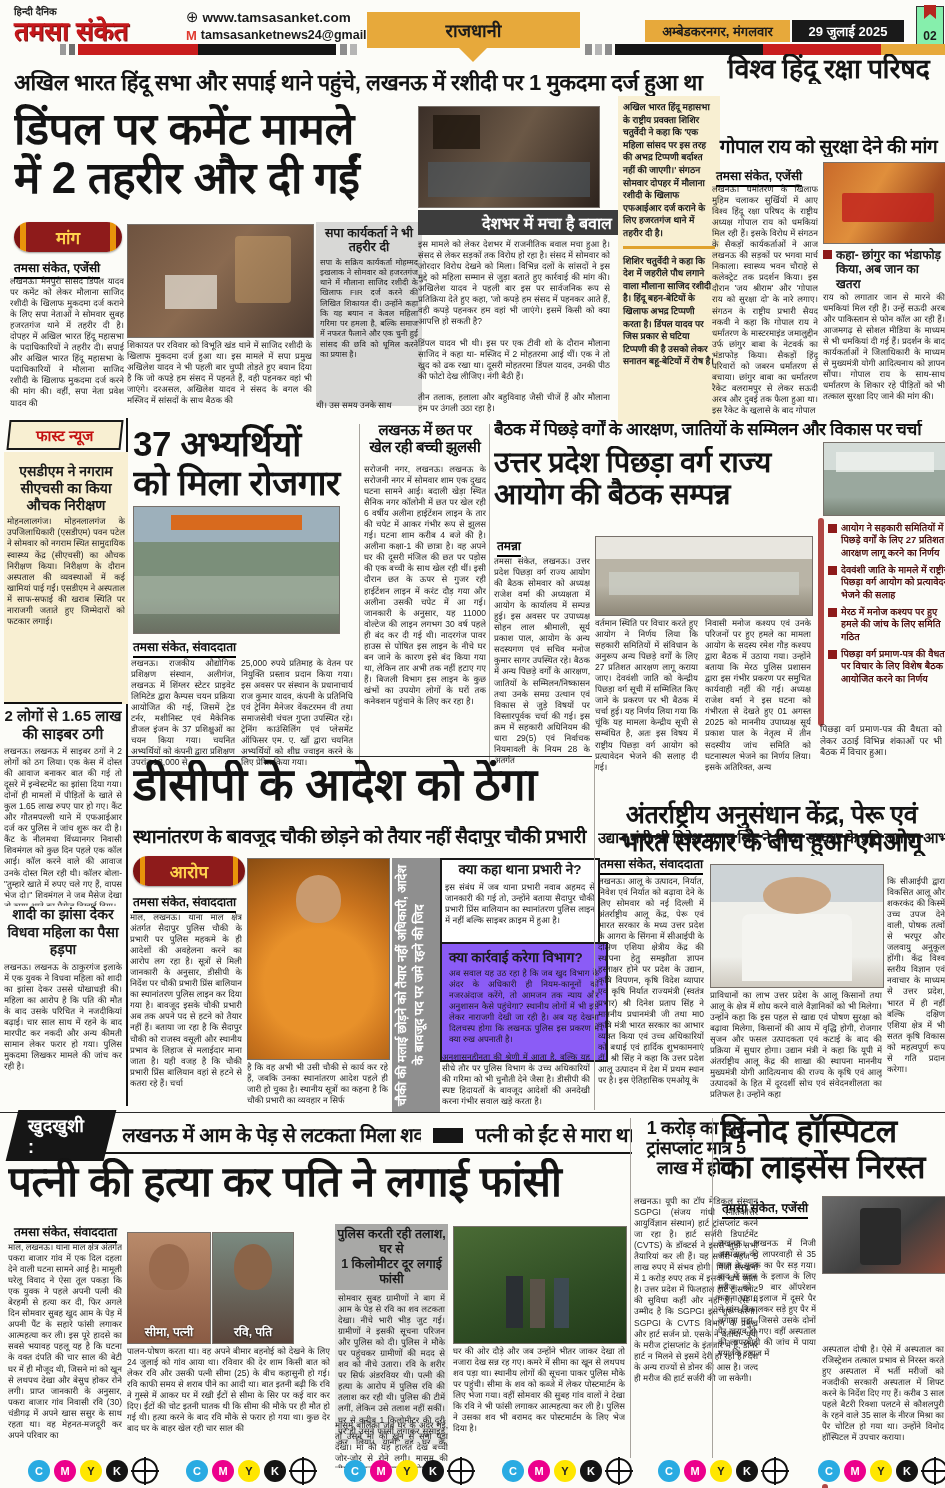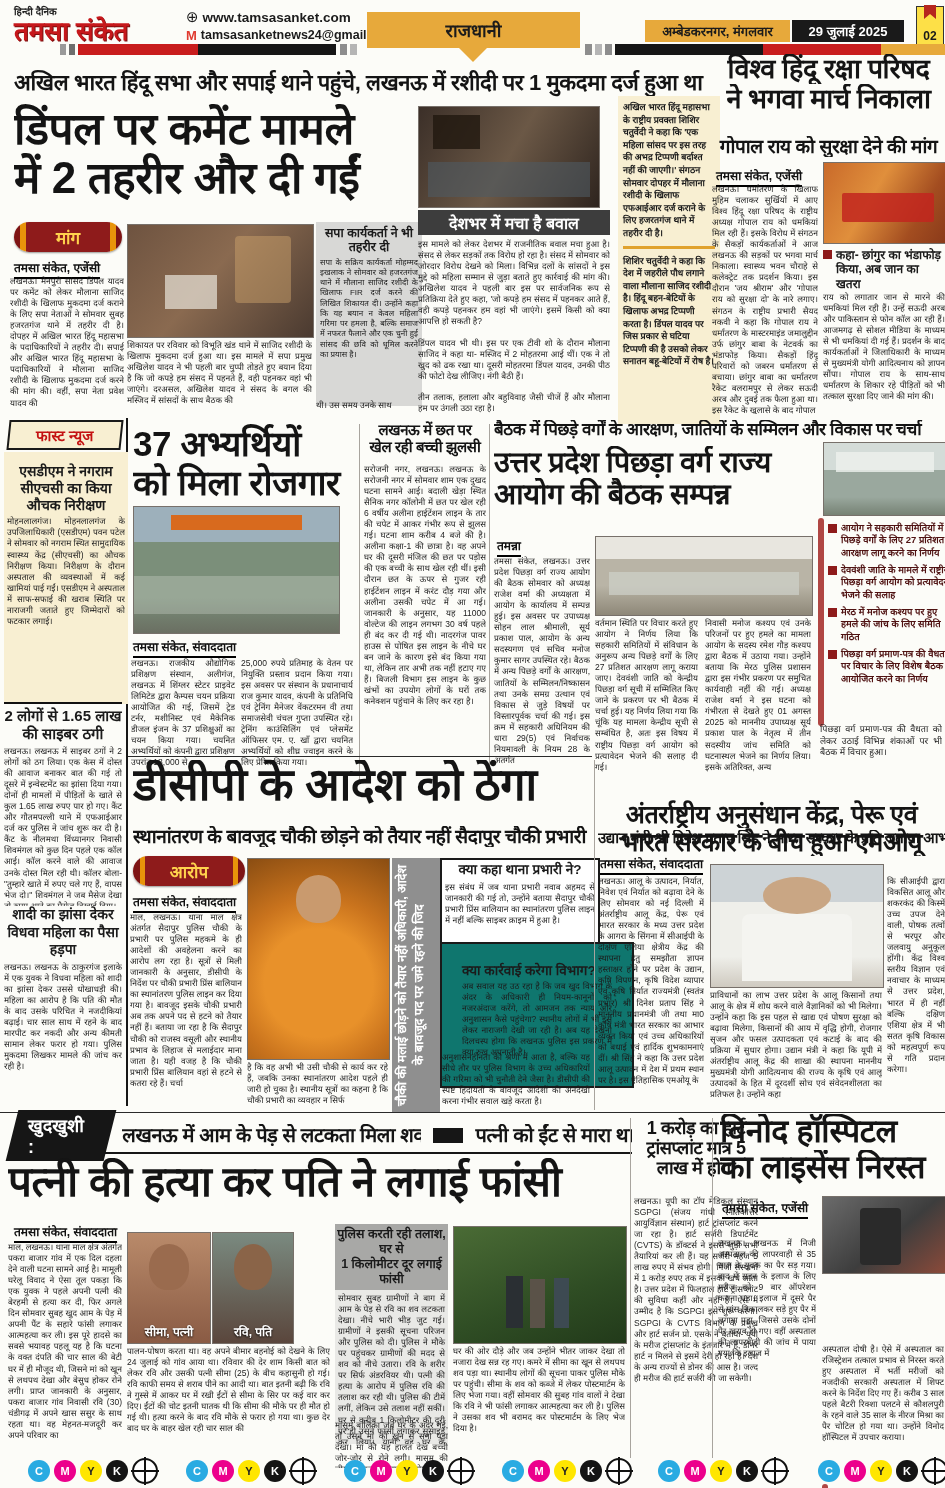--- a/index.html
+++ b/index.html
@@ -10,21 +10,21 @@
   .center{text-align:center;}
   .nowrap{white-space:nowrap;overflow:hidden;}
   .body-txt{font-size:8.5px;line-height:1.3;color:#1c1c1c;text-align:justify;overflow:hidden;}
   .body-sm{font-size:8px;line-height:1.28;}
   .byline{font-size:12px;font-weight:700;color:#111;border-bottom:2px solid #000000;
           padding-bottom:1px;display:inline-block;}
   .pill{background:linear-gradient(90deg,#7e1414 0 6%,#e8940a 6% 11%,#8e1b1b 11% 89%,#e8940a 89% 94%,#7e1414 94% 100%);
         color:#ffd34d;font-weight:800;border-radius:15px;display:flex;align-items:center;
         justify-content:center;font-size:17px;box-shadow:0 1px 2px rgba(0,0,0,.4);}
   .darkbar{background:#3d3d3d;color:#fff;font-weight:700;text-align:center;
-           display:flex;align-items:center;justify-content:center;}
+           display:flex;align-items:center;justify-content:center;padding-left:33px;}
   .graybox{background:#d8d8d6;overflow:hidden;}
   .creambox{background:#f8efd2;overflow:hidden;}
   .ph{border:1px solid #77706a;overflow:hidden;}
   .vline{background:#a8a49e;width:1px;}
   .hline{background:#2a2a2a;height:1px;}
   .redrail{position:relative;padding:4px 10px;overflow:hidden;}
   .redrail:before,.redrail:after{content:"";position:absolute;top:0;bottom:0;width:6px;
         background:#b04744;border-radius:4px;}
   .redrail:before{left:0;} .redrail:after{right:0;}
   .sqb{display:inline-block;width:9px;height:9px;background:#8e1b1b;margin-right:4px;flex:0 0 auto;margin-top:2px;}
@@ -66,21 +66,21 @@
   </div>
   <div class="abs" style="left:459px;top:48px;width:0;height:0;border-left:14px solid transparent;border-right:14px solid transparent;border-top:14px solid #e7a93b;"></div>
 
   <div class="abs" style="left:645px;top:20px;width:145px;height:22px;background:#e7a93b;display:flex;align-items:center;justify-content:center;">
     <span style="font-size:13px;font-weight:800;color:#1b1b1b;">अम्बेडकरनगर, मंगलवार</span>
   </div>
   <div class="abs" style="left:792px;top:20px;width:112px;height:22px;background:#1a1a1a;display:flex;align-items:center;justify-content:center;">
     <span style="font-size:13px;font-weight:800;color:#fff;">29 जुलाई 2025</span>
   </div>
 
-  <div class="abs" style="left:916px;top:6px;width:26px;height:38px;background:#fde047;border:1px solid #333;">
+  <div class="abs" style="left:916px;top:6px;width:26px;height:38px;background:#86efac;border:1px solid #333;">
     <div style="position:absolute;left:7px;top:-2px;width:12px;height:14px;background:#b5261e;clip-path:polygon(0 0,100% 0,100% 100%,50% 65%,0 100%);"></div>
     <div style="position:absolute;bottom:2px;left:0;right:0;text-align:center;font-size:12px;font-weight:700;">02</div>
   </div>
 
   <div class="abs" style="left:60px;top:44px;width:6px;height:11px;background:#9a9a9a;"></div>
   <div class="abs" style="left:69px;top:44px;width:6px;height:11px;background:#6e6e6e;"></div>
   <div class="abs" style="left:78px;top:44px;width:120px;height:11px;background:#c81d1d;"></div>
   <div class="abs" style="left:198px;top:44px;width:138px;height:11px;background:#161616;"></div>
   <div class="abs" style="left:340px;top:44px;width:7px;height:11px;background:#8d8d8d;"></div>
   <div class="abs" style="left:350px;top:44px;width:7px;height:11px;background:#b5b5b5;"></div>
@@ -128,21 +128,20 @@
   <div class="abs body-txt" style="left:418px;top:392px;width:192px;height:24px;">तीन तलाक, हलाला और बहुविवाह जैसी चीजें हैं और मौलाना हम पर उंगली उठा रहा है।</div>
 
   <div class="abs creambox" style="left:618px;top:96px;width:92px;height:318px;padding:5px;">
     <div style="font-size:9px;font-weight:700;line-height:1.4;text-align:left;">अखिल भारत हिंदू महासभा के राष्ट्रीय प्रवक्ता शिशिर चतुर्वेदी ने कहा कि 'एक महिला सांसद पर इस तरह की अभद्र टिप्पणी बर्दाश्त नहीं की जाएगी।' संगठन सोमवार दोपहर में मौलाना रशीदी के खिलाफ एफआईआर दर्ज कराने के लिए हजरतगंज थाने में तहरीर दी है।</div>
     <hr class="quote-sep">
     <div style="font-size:9px;font-weight:700;line-height:1.4;text-align:left;">शिशिर चतुर्वेदी ने कहा कि देश में जहरीले पौध लगाने वाला मौलाना साजिद रशीदी है। हिंदू बहन-बेटियों के खिलाफ अभद्र टिप्पणी करता है। डिंपल यादव पर जिस प्रकार से घटिया टिप्पणी की है उसको लेकर सनातन बहू-बेटियों में रोष है।</div>
   </div>
 
   <div class="abs hl center" style="left:712px;top:54px;width:233px;font-size:27px;">
     <div class="nowrap">विश्व हिंदू रक्षा परिषद</div>
-    <div class="nowrap">ने भगवा मार्च निकाला</div>
   </div>
   <div class="abs hl center nowrap" style="left:712px;top:136px;width:233px;font-size:19px;">गोपाल राय को सुरक्षा देने की मांग</div>
   <div class="abs" style="left:716px;top:166px;"><span class="byline">तमसा संकेत, एजेंसी</span></div>
   <div class="abs ph" style="left:823px;top:162px;width:122px;height:80px;background:linear-gradient(120deg,#c96a2a,#e08f3c 40%,#a34d20 75%,#8a3a1a);">
     <div style="position:absolute;left:15%;top:38%;width:75%;height:36%;background:#c2261e;opacity:.85;border-radius:2px;"></div>
   </div>
   <div class="abs" style="left:823px;top:248px;width:122px;display:flex;font-size:12px;font-weight:800;line-height:1.2;">
     <span class="sqb"></span>
     <span>कहा- छांगुर का भंडाफोड़ किया, अब जान का खतरा</span>
   </div>
@@ -237,21 +236,21 @@
     <div style="position:absolute;left:34%;top:8%;width:32%;height:24%;background:#c99a6e;border-radius:50% 50% 45% 45%;"></div>
   </div>
   <div class="abs body-txt" style="left:247px;top:1062px;width:141px;height:48px;">है कि वह अभी भी उसी चौकी से कार्य कर रहे हैं, जबकि उनका स्थानांतरण आदेश पहले ही जारी हो चुका है। स्थानीय सूत्रों का कहना है कि चौकी प्रभारी का व्यवहार न सिर्फ</div>
   <div class="abs" style="left:392px;top:858px;width:44px;height:250px;background:#8f8f8f;padding:2px;">
     <div class="vcap">चौकी की मलाई छोड़ने को तैयार नहीं अधिकारी, आदेश के बावजूद पद पर जमे रहने की जिद</div>
   </div>
   <div class="abs boxed" style="left:440px;top:858px;width:150px;height:80px;padding:3px;background:#fff;">
     <div style="font-size:13.5px;font-weight:800;line-height:1.1;margin-bottom:4px;text-align:center;">क्या कहा थाना प्रभारी ने?</div>
     <div class="body-txt" style="height:52px;">इस संबंध में जब थाना प्रभारी नवाब अहमद से जानकारी की गई तो, उन्होंने बताया सैदापुर चौकी प्रभारी प्रिंस बालियान का स्थानांतरण पुलिस लाइन में नहीं बल्कि साइबर क्राइम में हुआ है।</div>
   </div>
-  <div class="abs boxed" style="left:440px;top:942px;width:150px;height:102px;padding:20px;background:#0f766e;">
+  <div class="abs boxed" style="left:440px;top:942px;width:150px;height:102px;padding:7px;background:#8b5cf6;">
     <div style="font-size:13.5px;font-weight:800;line-height:1.1;margin-bottom:2px;">क्या कार्रवाई करेगा विभाग?</div>
     <div class="body-txt" style="height:76px;">अब सवाल यह उठ रहा है कि जब खुद विभाग के अंदर के अधिकारी ही नियम-कानूनों को नजरअंदाज करेंगे, तो आमजन तक न्याय और अनुशासन कैसे पहुंचेगा? स्थानीय लोगों में भी इसे लेकर नाराजगी देखी जा रही है। अब यह देखना दिलचस्प होगा कि लखनऊ पुलिस इस प्रकरण में क्या रुख अपनाती है।</div>
   </div>
   <div class="abs body-txt" style="left:442px;top:1052px;width:148px;height:58px;">अनुशासनहीनता की श्रेणी में आता है, बल्कि यह सीधे तौर पर पुलिस विभाग के उच्च अधिकारियों की गरिमा को भी चुनौती देने जैसा है। डीसीपी की स्पष्ट हिदायतों के बावजूद आदेशों की अनदेखी करना गंभीर सवाल खड़े करता है।</div>
 
   <div class="abs vline" style="left:594px;top:760px;height:350px;"></div>
   <div class="abs hl center" style="left:598px;top:764px;width:347px;font-size:25px;margin-top:36px;">
     <div class="nowrap">अंतर्राष्ट्रीय अनुसंधान केंद्र, पेरू एवं</div>
     <div class="nowrap">भारत सरकार के बीच हुआ एमओयू</div>
   </div>

